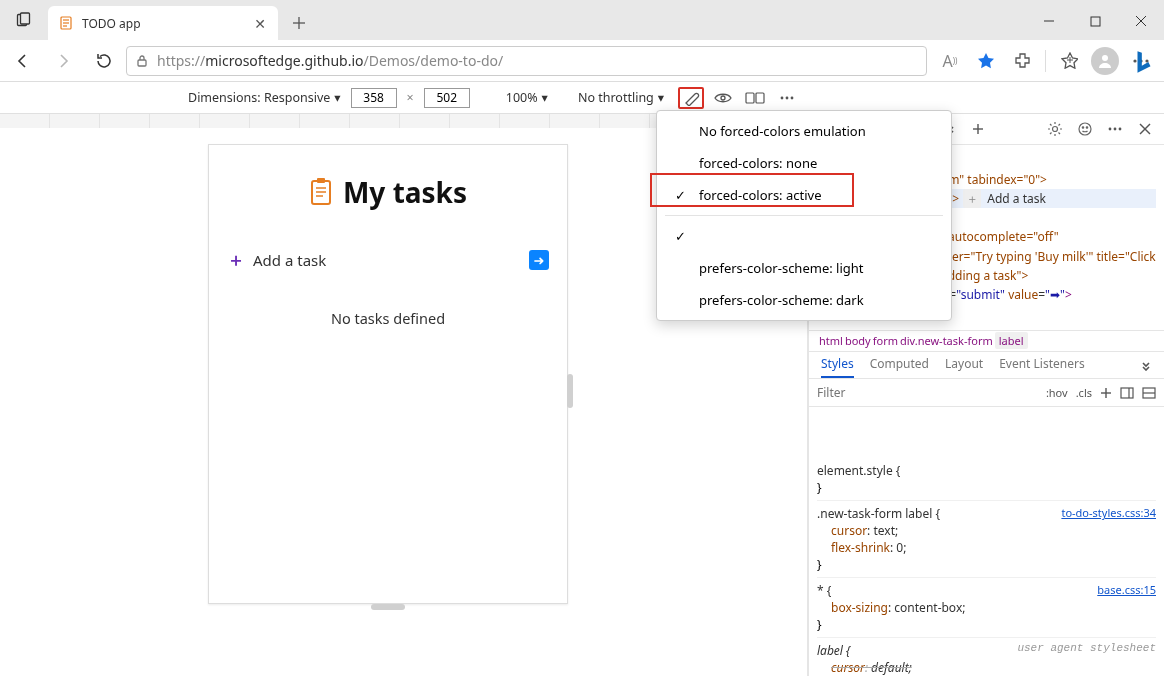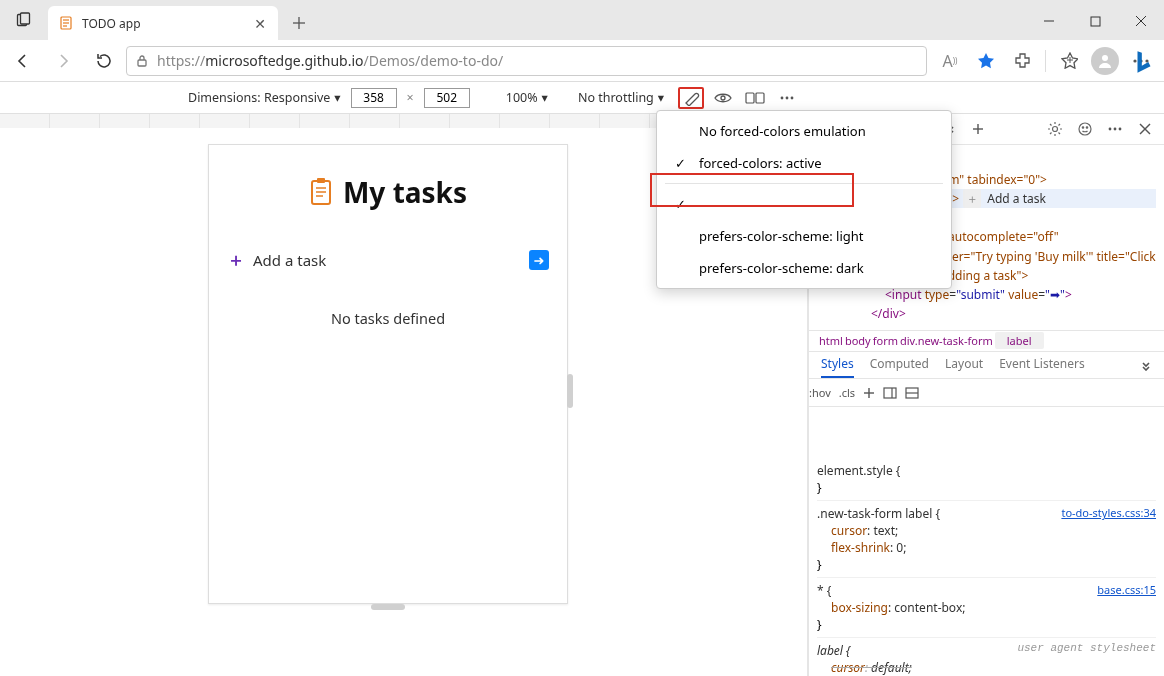--- a/index.html
+++ b/index.html
@@ -59,21 +59,21 @@
 .dt-tabstrip .rside { margin-left:auto; display:flex; gap:4px; }
 
 .dt-dom { padding: 6px 8px; font-family: Consolas, monospace; color:#333; overflow:hidden; line-height:1.6; border-bottom:1px solid #e5e5e5; min-height:186px; }
 .dt-dom .tag { color:#881280; }
 .dt-dom .attr { color:#994500; }
 .dt-dom .val { color:#1a1aa6; }
 .dt-dom .plusbox { color:#888; background:#eee; padding:0 3px; border-radius:2px; margin-right:2px; }
 .dt-dom .highlight-line { background:#e9f0fb; }
 
 .breadcrumb { height:22px; border-bottom:1px solid #e5e5e5; display:flex; align-items:center; gap:2px; padding:0 10px; color:#881280; font-family: Consolas, monospace; font-size:11px; }
-.breadcrumb .sel { background:#f0f0f0; padding:1px 12px; border-radius:2px; }
+.breadcrumb .sel { background:#f0f0f0; padding:1px 4px; border-radius:2px; }
 
 .styles-tabs { height:28px; display:flex; align-items:center; gap:16px; padding:0 12px; border-bottom:1px solid #e5e5e5; font-size:12px; }
 .styles-tabs .st { color:#777; height:100%; display:flex; align-items:center; border-bottom:2px solid transparent; }
 .styles-tabs .st.active { color:#1155cc; border-bottom-color:#1155cc; }
 
 .filter-row { height:30px; display:flex; align-items:center; border-bottom:1px solid #e5e5e5; }
 .filter-row input { border:none; outline:none; padding:0 8px; flex:1; font-size:12px; color:#888; }
 .filter-row .tools { display:flex; gap:8px; padding-right:8px; color:#555; font-family:Consolas,monospace; font-size:11px; align-items:center; }
 
 .rules { font-family: Consolas, monospace; padding: 4px 8px; overflow:hidden;margin-top:47px;}
@@ -382,20 +382,21 @@
       <div class="st">Event Listeners</div>
       <div style="margin-left:auto">
           <svg width="12" height="12" stroke="#555" stroke-width="1.6" fill="none">
             <path d="M3 4l3 3 3-3"></path>
             <path d="M3 8l3 3 3-3"></path>
           </svg>
         </div>
     </div>
 
     <div class="filter-row">
+      <input placeholder="Filter" style="">
       <div class="tools">
         <span>:hov</span>
         <span>.cls</span>
         <span>
             <svg width="12" height="12" stroke="#555" stroke-width="1.4">
               <line x1="6" y1="1" x2="6" y2="11"></line>
               <line x1="1" y1="6" x2="11" y2="6"></line>
             </svg>
           </span>
         <span>
@@ -437,20 +438,23 @@
         <div class="decl"><span class="prop">cursor</span>: <span class="pv">default;</span></div>
       </div>
     </div>
   </div>
 </div>
 
 <div class="rendering-menu">
   <div class="item">
       <span>No forced-colors emulation</span>
     </div>
+  <div class="item">
+      <span>forced-colors: none</span>
+    </div>
   <div class="item redhl">
       <span class="check">✓</span>
       <span>forced-colors: active</span>
     </div>
   <div class="sep"></div>
   <div class="item">
       <span class="check">✓</span>
     </div>
   <div class="item">
       <span>prefers-color-scheme: light</span>

